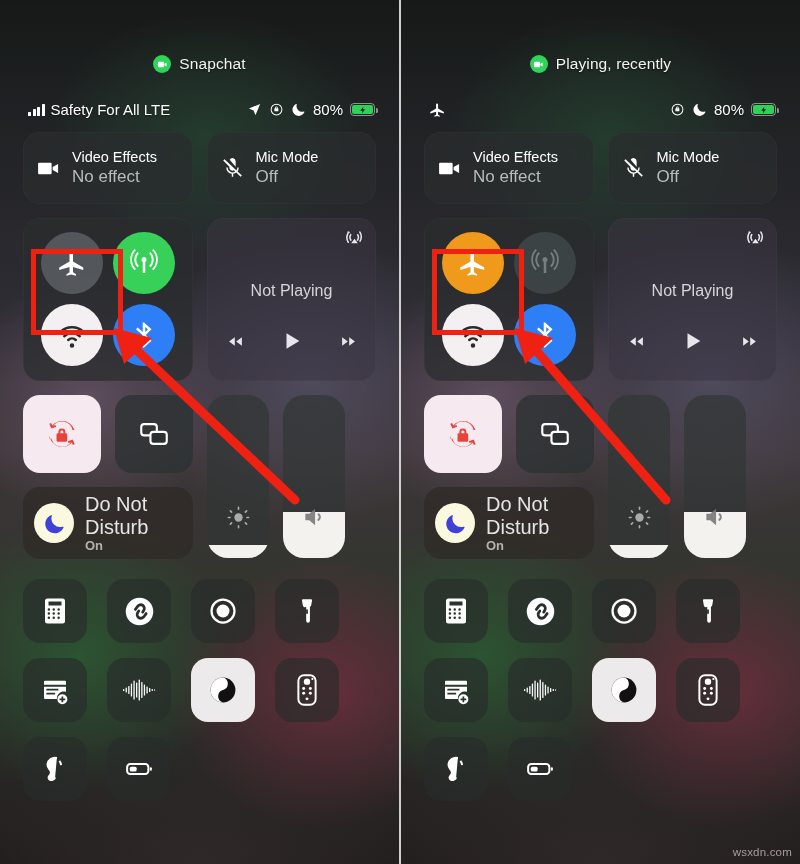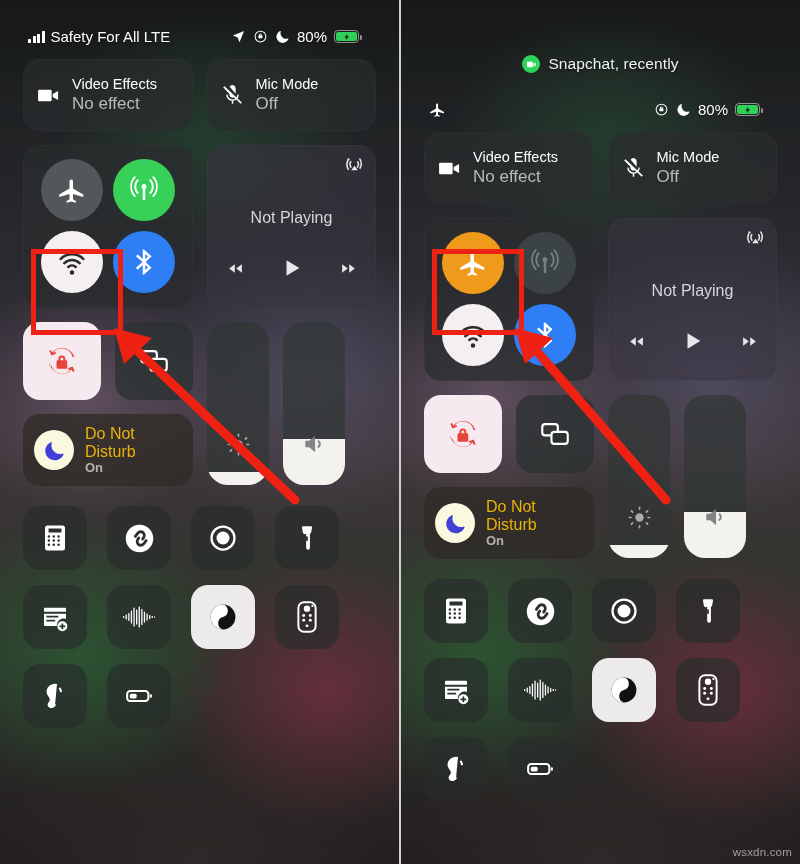--- a/index.html
+++ b/index.html
@@ -59,21 +59,21 @@
   .app-dot {
     width: 18px; height: 18px; border-radius: 50%;
     background: #2fd45a;
     display: inline-flex; align-items: center; justify-content: center;
     flex: 0 0 auto;
   }
   .app-dot svg { width: 11px; height: 11px; display:block; }
 
   .status-bar {
     margin-top: 28px;
-    padding: 0 40px 0 28px;
+    padding: 0 24px 0 28px;
     display: flex; align-items: center; justify-content: space-between;
     color: #fff;
     font-size: 14.5px;
     text-shadow: 0 1px 2px rgba(0,0,0,.45);
   }
   .status-left { display: flex; align-items: center; gap: 6px; }
   .status-right { display: flex; align-items: center; gap: 7px; }
   .bars { display: flex; align-items: flex-end; gap: 1.5px; height: 12px; }
   .bars i { display: block; width: 3px; background: #fff; border-radius: .5px; }
   .bars i:nth-child(1) { height: 4px; }
@@ -191,21 +191,21 @@
     display:flex; align-items:center; gap: 11px; padding: 0 11px;
     background: rgba(48,42,38,0.78);
     border-radius: 17px;
   }
   .dnd .moon-wrap {
     width: 40px; height: 40px; border-radius: 50%;
     background: #fbf8e0;
     display:flex;align-items:center;justify-content:center;
     flex:0 0 auto;
   }
-  .dnd .t1 { color:#eab308; font-size: 16px; line-height: 1.12; }
+  .dnd .t1 { color:#e5e5e5; font-size: 20px; line-height: 1.12; }
   .dnd .t2 { color:#b4b2ae; font-size: 13px; font-weight: bold; }
 
   .slider {
     width: 62px; height: 163px;
     border-radius: 21px;
     position: relative;
     overflow: hidden;
     background: rgba(48,54,52,0.70);
   }
   .slider .fill {
@@ -254,20 +254,28 @@
 <body>
 
 <div class="stage">
 
   <div class="panel left">
     <div class="wallpaper"></div>
     <div class="dim"></div>
 
     <div class="content">
 
+      <div class="siri-row">
+        <span class="app-dot">
+          <svg viewBox="0 0 24 24">
+              <path fill="#fff" d="M3 6h11a1 1 0 011 1v10a1 1 0 01-1 1H3a1 1 0 01-1-1V7a1 1 0 011-1zm13 4.2l5-2.8v9.2l-5-2.8z"></path>
+            </svg>
+        </span>
+        <span>Snapchat</span>
+      </div>
 
       <div class="status-bar">
         <div class="status-left">
           <span class="bars">
               <i></i>
               <i></i>
               <i></i>
               <i></i>
             </span>
           <span class="carrier">Safety For All LTE</span>
@@ -522,21 +530,21 @@
     <div class="dim"></div>
 
     <div class="content">
 
       <div class="siri-row">
         <span class="app-dot">
           <svg viewBox="0 0 24 24">
               <path fill="#fff" d="M3 6h11a1 1 0 011 1v10a1 1 0 01-1 1H3a1 1 0 01-1-1V7a1 1 0 011-1zm13 4.2l5-2.8v9.2l-5-2.8z"></path>
             </svg>
         </span>
-        <span>Snapchat, recently</span>
+        <span>Playing, recently</span>
       </div>
 
       <div class="status-bar">
         <div class="status-left">
           <svg class="plane-status" viewBox="0 0 24 24">
               <path d="M21 15.5l-8.2-4.8V4.9a1.4 1.4 0 10-2.8 0v5.8L1.8 15.5v2.1l8.2-2.5v4.3l-2.4 1.5v1.3l3.8-1 3.8 1v-1.3l-2.4-1.5v-4.3l8.2 2.5z"></path>
             </svg>
         </div>
         <div class="status-right">
           <svg class="sicon" viewBox="0 0 24 24">

